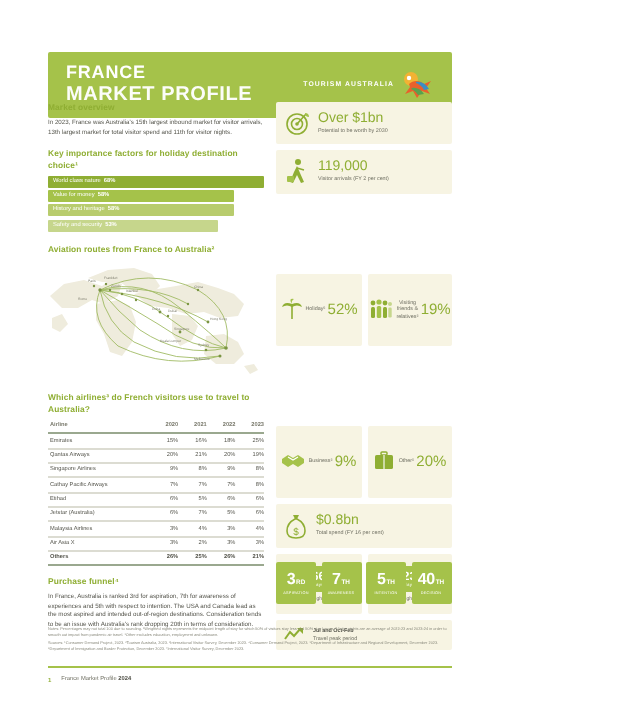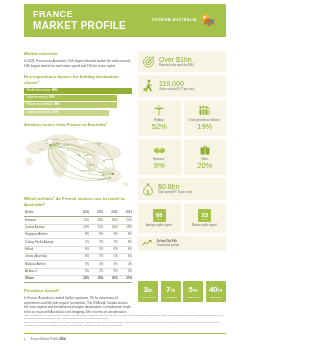--- a/index.html
+++ b/index.html
@@ -9,21 +9,21 @@
     background: #ffffff;
     color: #4a4a42;
     font-size: 3px;
     line-height: 1.35;
     -webkit-font-smoothing: none;
   }
   .page { position: relative; width: 250px; height: 353px; padding: 0; }
 
   
   .header {
-    position: absolute; left: 24px; top: 4px; width: 202px; height: 33px;
+    position: absolute; left: 24px; top: 26px; width: 202px; height: 33px;
     background: #a5c24a; border-radius: 1px;
     display: flex; align-items: center; justify-content: space-between;
     padding: 0 9px;
   }
   .hdr-titles { color: #ffffff; }
   .hdr-country {
     font-size: 9px; letter-spacing: .4px; font-weight: bold;
     line-height: 1.08; text-transform: uppercase;
   }
   .hdr-sub {
@@ -75,22 +75,22 @@
     background: #f7f4e3; border-radius: 1px; padding: 3.5px 4px;
     display: flex; align-items: center; gap: 4px; margin-bottom: 3px;
   }
   .card .ico { flex: 0 0 auto; }
   .card .big { color: #8fae33; font-size: 7px; font-weight: normal; line-height: 1; }
   .card .small { font-size: 2.7px; color: #6f6f62; line-height: 1.32; margin-top: 1.2px; }
 
   .grid2 { display: flex; flex-wrap: wrap; gap: 3px; }
   .tile {
     background: #f7f4e3; border-radius: 1px; width: 42.5px; height: 36px;
-    display: flex; flex-direction: column; align-items: center;
-    justify-content: center; gap: 1px; padding: 2px;
+    display: flex; flex-direction: row; align-items: center;
+    justify-content: center; gap: 1px; padding: 2px; margin-top: 37px;
   }
   .tile .tlabel { font-size: 2.7px; color: #6f6f62; text-align: center; line-height: 1.2; }
   .tile .tval { color: #8fae33; font-size: 7.5px; line-height: 1; }
 
   .nights-row { display: flex; gap: 3px; margin-top: 3px; }
   .nights {
     background: #f7f4e3; border-radius: 1px; width: 42.5px; height: 30px;
     display: flex; flex-direction: column; align-items: center;
     justify-content: center; gap: 1.5px; padding: 2px;
   }

